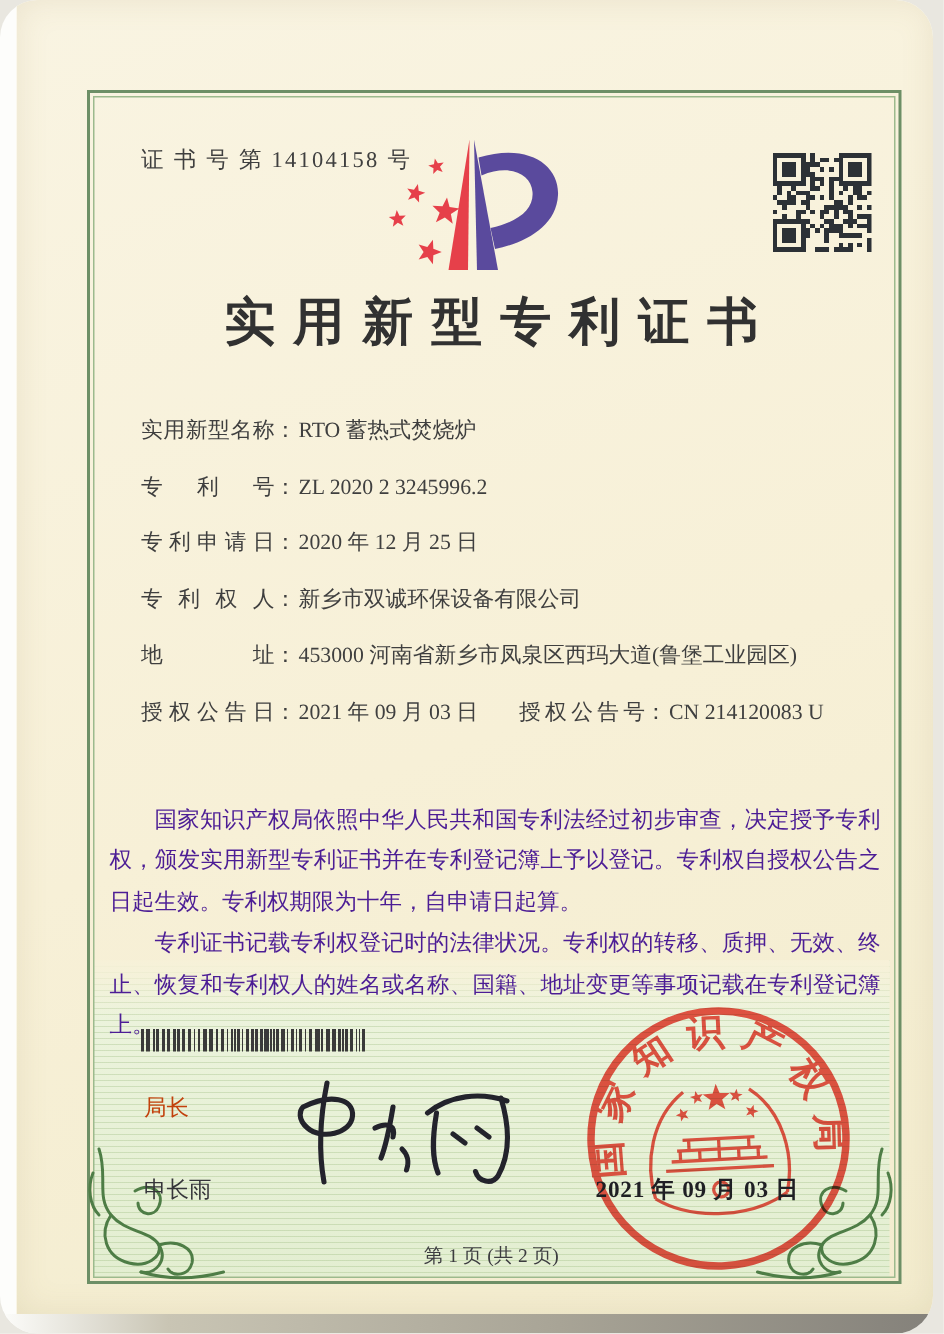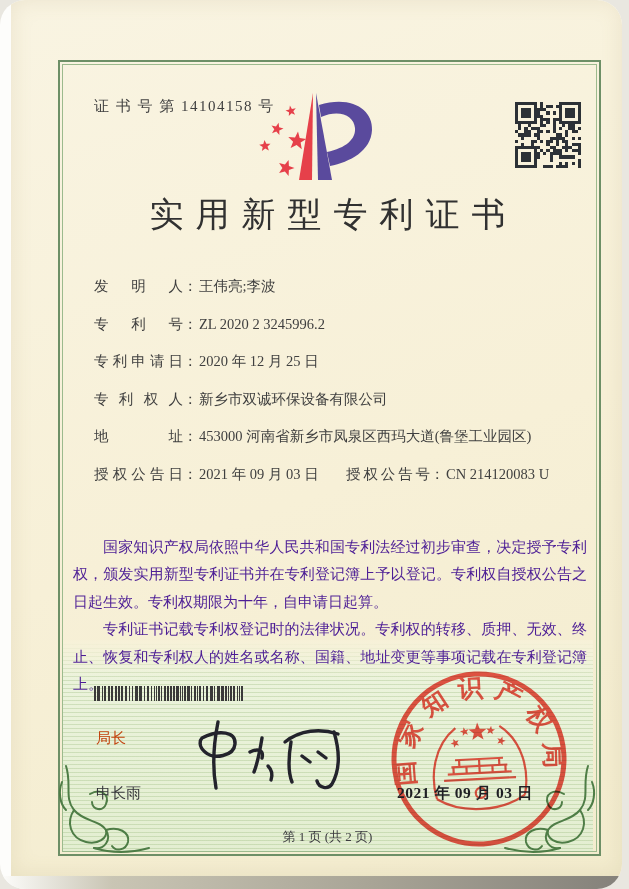--- a/index.html
+++ b/index.html
@@ -15,21 +15,21 @@
   .frame-inner{position:absolute;inset:2px;border:1px solid #9cba8d;}
   .band{position:absolute;left:62px;top:640px;width:531px;height:211px;z-index:1;
         background:
           linear-gradient(180deg,#f7f1d8 0px,rgba(247,241,216,0) 40px),
           repeating-linear-gradient(180deg,rgba(128,168,96,.26) 0 1px,rgba(128,168,96,0) 1px 4px),
           linear-gradient(180deg,#edf4de,#e3eed1);}
   .abs{position:absolute;}
   .cert-no{left:94px;top:97px;font-size:15px;letter-spacing:1.5px;z-index:3;}
   .logo{left:250px;top:84px;z-index:3;}
   .qr{left:515px;top:102px;z-index:3;}
-  .title{left:58px;width:539px;top:192px;text-align:center;font-size:34px;font-weight:normal;
+  .title{left:58px;width:539px;top:192px;text-align:center;font-size:34px;font-weight:bold;
          letter-spacing:12px;text-indent:12px;color:#313131;z-index:3;}
   .fields{left:94px;top:277px;width:480px;font-size:14.5px;z-index:3;}
   .frow{height:37.6px;position:relative;white-space:nowrap;}
   .flabel{display:inline-block;width:89px;text-align:justify;text-align-last:justify;}
   .fcolon{display:inline-block;width:16px;}
   .grant{position:absolute;left:252px;top:0;white-space:nowrap;}
   .paras{left:73px;top:534px;width:514px;font-size:15px;line-height:27.4px;
          text-align:justify;color:#4c1d95;z-index:3;}
   .paras p{margin:0;text-indent:2em;}
   .barcode{left:94px;top:686px;z-index:3;}
@@ -303,21 +303,21 @@
         <rect x="15" y="20" width="1" height="1"></rect>
         <rect x="16" y="20" width="1" height="1"></rect>
         <rect x="20" y="20" width="1" height="1"></rect>
       </svg>
   </div>
 
   <div class="abs title">实用新型专利证书</div>
 
   <div class="abs fields">
     <div class="frow">
-      <span class="flabel">发明人</span><span class="fcolon">：</span><span class="fvalue">王伟亮;李波</span>
+      <span class="flabel">实用新型名称</span><span class="fcolon">：</span><span class="fvalue">RTO 蓄热式焚烧炉</span>
     </div>
     <div class="frow">
       <span class="flabel">专利号</span><span class="fcolon">：</span><span class="fvalue">ZL 2020 2 3245996.2</span>
     </div>
     <div class="frow">
       <span class="flabel">专利申请日</span><span class="fcolon">：</span><span class="fvalue">2020 年 12 月 25 日</span>
     </div>
     <div class="frow">
       <span class="flabel">专利权人</span><span class="fcolon">：</span><span class="fvalue">新乡市双诚环保设备有限公司</span>
     </div>

